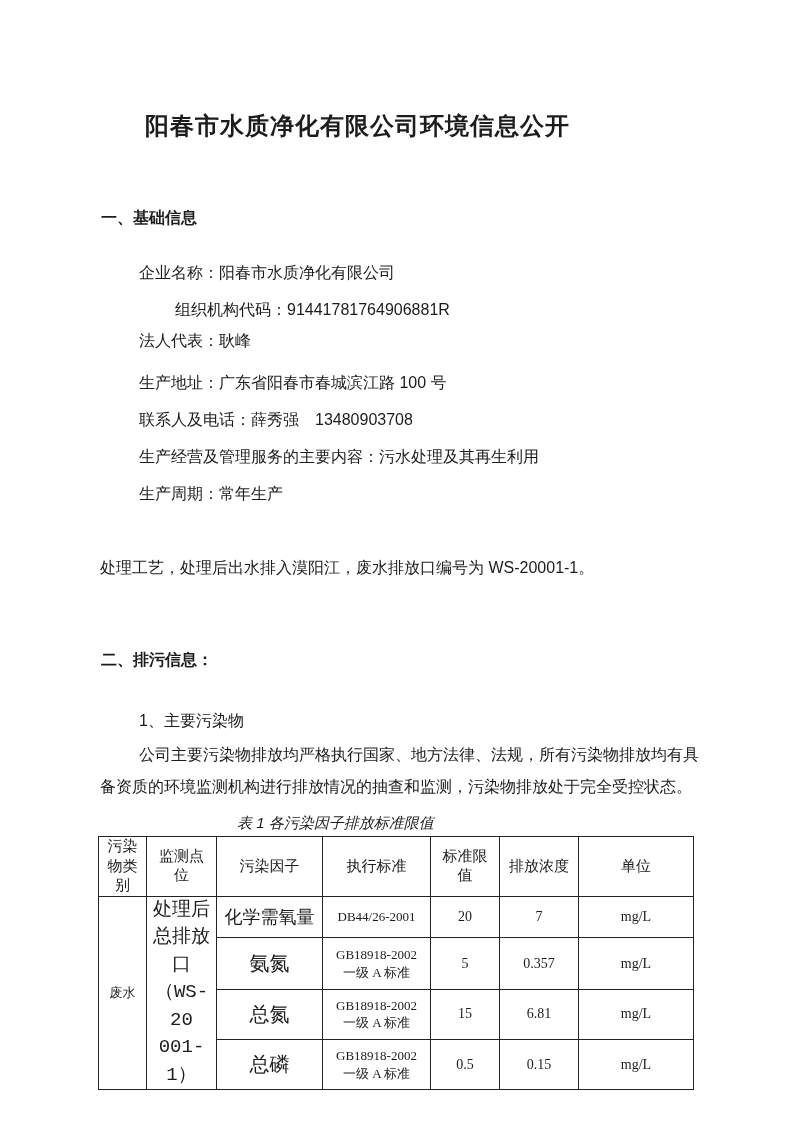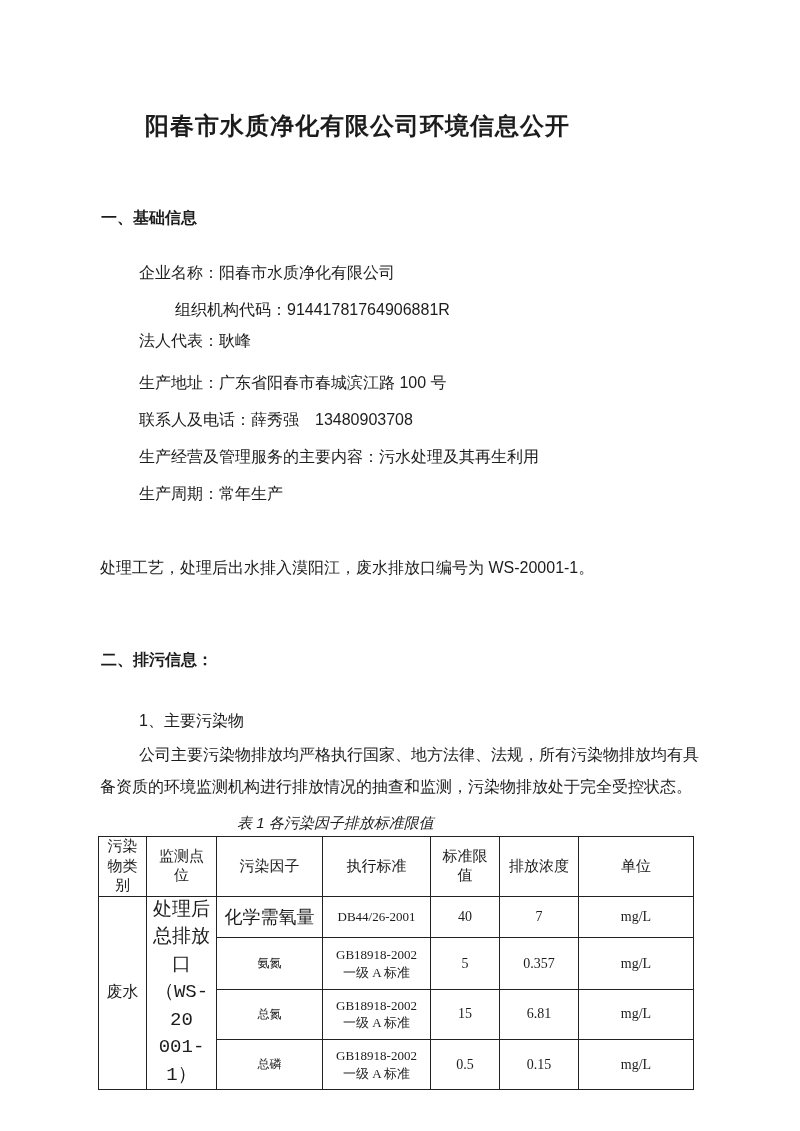--- a/index.html
+++ b/index.html
@@ -66,23 +66,23 @@
     padding: 0 2px;
     font-weight: normal;
     overflow: hidden;
   }
   table.limits th {
     font-size: 15px;
     line-height: 1.3;
     white-space: pre-line;
     font-family: "Liberation Serif", serif;
   }
-  .c-cat   { font-size: 16px; font-family: Liberation Serif, serif; }
+  .c-cat   { font-size: 13px; font-family: Liberation Serif, serif; }
   .c-mon   { font-size: 19px; line-height: 1.45; white-space: pre-line; font-family: Liberation Mono, monospace; }
-  .c-factor{ font-size: 12px; }
+  .c-factor{ font-size: 20px; }
   .c-factor-big { font-size: 18px; }
   .c-std   { font-size: 13px; line-height: 1.35; white-space: pre-line; font-family: "Liberation Serif", serif; }
   .c-num   { font-size: 14px; font-family: "Liberation Serif", serif; }
   .c-unit  { font-size: 14px; font-family: "Liberation Serif", serif; }
 </style>
 </head>
 <body>
 
 <div class="page">
 
@@ -141,21 +141,21 @@
       </tr>
       <tr style="height:30px">
         <td rowspan="4" class="c-cat">废水</td>
         <td rowspan="4" class="c-mon">处理后
 总排放
 口
 （WS-20
 001-1）</td>
         <td class="c-factor c-factor-big">化学需氧量</td>
         <td class="c-std">DB44/26-2001</td>
-        <td class="c-num">40</td>
+        <td class="c-num">20</td>
         <td class="c-num">7</td>
         <td class="c-unit">mg/L</td>
       </tr>
       <tr style="height:37px">
         <td class="c-factor">氨氮</td>
         <td class="c-std">GB18918-2002
 一级 A 标准</td>
         <td class="c-num">5</td>
         <td class="c-num">0.357</td>
         <td class="c-unit">mg/L</td>

